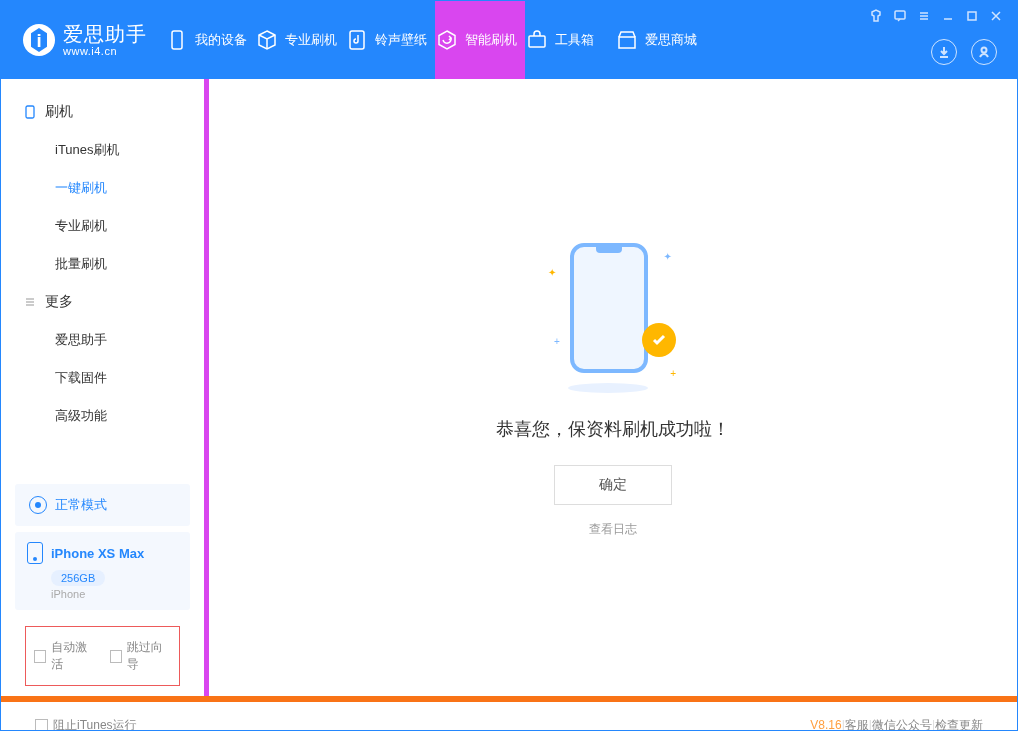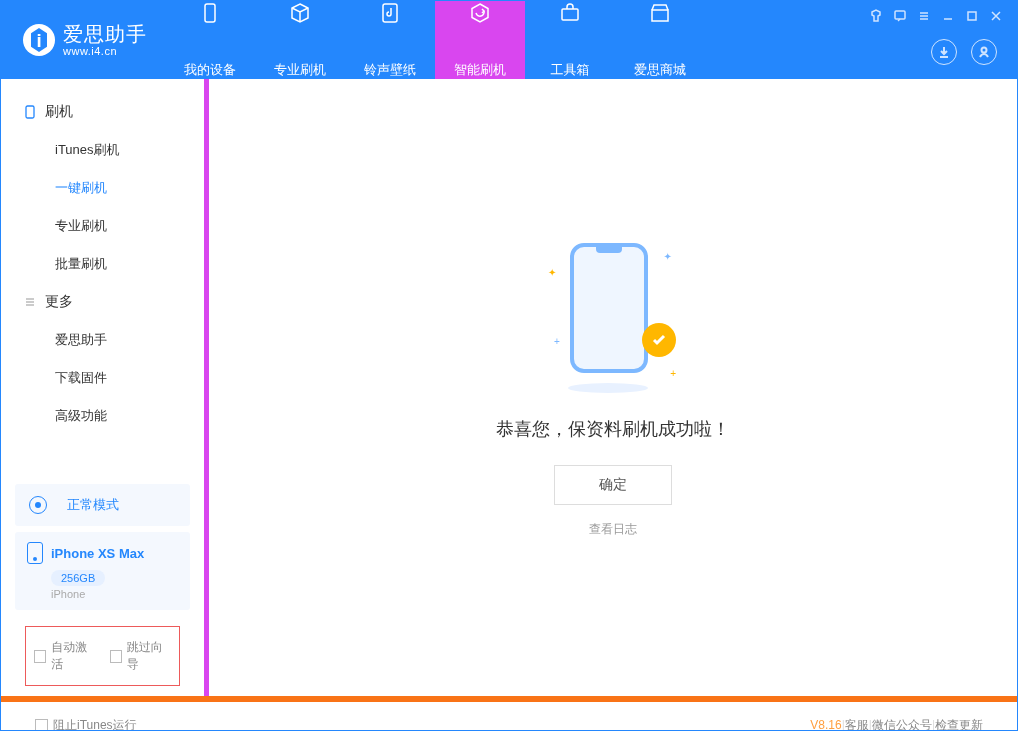--- a/index.html
+++ b/index.html
@@ -7,21 +7,21 @@
 
 
 .header { height: 78px; background: #2487FD; display: flex; align-items: stretch; color: #fff; position: relative; }
 .logo-block { display: flex; align-items: center; padding: 0 18px 0 22px; }
 .logo-icon { width: 32px; height: 32px; background: #fff; border-radius: 50%; display: flex; align-items: center; justify-content: center; color: #2487FD; font-weight: bold; font-size: 20px; margin-right: 8px; }
 .logo-text { display: flex; flex-direction: column; line-height: 1.1; }
 .logo-main { font-size: 20px; font-weight: 500; letter-spacing: 1px; }
 .logo-sub { font-size: 11px; letter-spacing: 0.5px; }
 
 .nav { display: flex; }
-.nav-item { width: 90px; display: flex; flex-direction: column; align-items: center; justify-content: space-between; gap: 6px; cursor: pointer; font-size: 13px; }
+.nav-item { width: 90px; display: flex; align-items: center; justify-content: flex-start; gap: 6px; cursor: pointer; font-size: 13px; }
 .nav-item.active { background: #d946ef; }
 .nav-icon { width: 24px; height: 24px; display:flex; align-items:center; justify-content:center; }
 .nav-icon svg { width: 24px; height: 24px; fill: none; stroke: #fff; stroke-width: 1.5; }
 
 .win-controls-top { position: absolute; top: 8px; right: 14px; display: flex; gap: 10px; }
 .win-btn { width: 14px; height: 14px; cursor: pointer; display:flex; align-items:center; justify-content:center; }
 .win-btn svg { width: 14px; height: 14px; stroke: #cfe4ff; fill:none; stroke-width:1.5; }
 
 .header-right { position: absolute; right: 20px; bottom: 14px; display: flex; gap: 14px; }
 .circle-btn { width: 26px; height: 26px; border: 1.5px solid #cfe4ff; border-radius: 50%; display:flex; align-items:center; justify-content:center; cursor:pointer; }
@@ -29,21 +29,21 @@
 
 
 .body { display: flex; height: calc(731px - 78px - 36px); }
 .sidebar { width: 208px; border-right: 5px solid #d946ef; display:flex; flex-direction:column; }
 .side-scroll { flex: 1; padding-top: 14px; overflow-y:auto; }
 .side-group-title { display:flex; align-items:center; gap:8px; padding: 10px 22px; color:#333; font-size:14px; font-weight:500; }
 .side-group-title svg { width:14px; height:14px; }
 .side-item { padding: 10px 22px 10px 54px; font-size: 13px; color: #333; cursor: pointer; }
 .side-item.active { color: #2487FD; }
 
-.device-box { margin: 6px 14px; background: #F4F8FE; border-radius: 3px; padding: 12px 14px; display:flex; align-items:flex-start; gap:20px; }
+.device-box { margin: 6px 14px; background: #F4F8FE; border-radius: 3px; padding: 12px 14px; display:flex; align-items:flex-start; gap:8px; }
 .dot-icon { width:18px; height:18px; border:1.5px solid #2487FD; border-radius:50%; display:flex; align-items:center; justify-content:center; }
 .dot-icon::after { content:''; width:6px; height:6px; background:#2487FD; border-radius:50%; }
 .device-name { color:#2487FD; font-size:13px; font-weight:500; }
 
 .phone-box { margin: 0 14px 10px; background:#F4F8FE; border-radius:3px; padding:10px 12px; }
 .phone-row { display:flex; align-items:center; gap:8px; }
 .phone-ic { width:16px; height:22px; border:1.5px solid #2487FD; border-radius:3px; position:relative; }
 .phone-ic::after { content:''; position:absolute; bottom:2px; left:50%; transform:translateX(-50%); width:4px; height:4px; border-radius:50%; background:#2487FD; }
 .phone-name { color:#2487FD; font-size:13px; font-weight:600; }
 .storage-badge { display:inline-block; margin: 6px 0 2px 24px; background:#E6F0FF; color:#2487FD; font-size:11px; padding:2px 10px; border-radius: 10px; }

